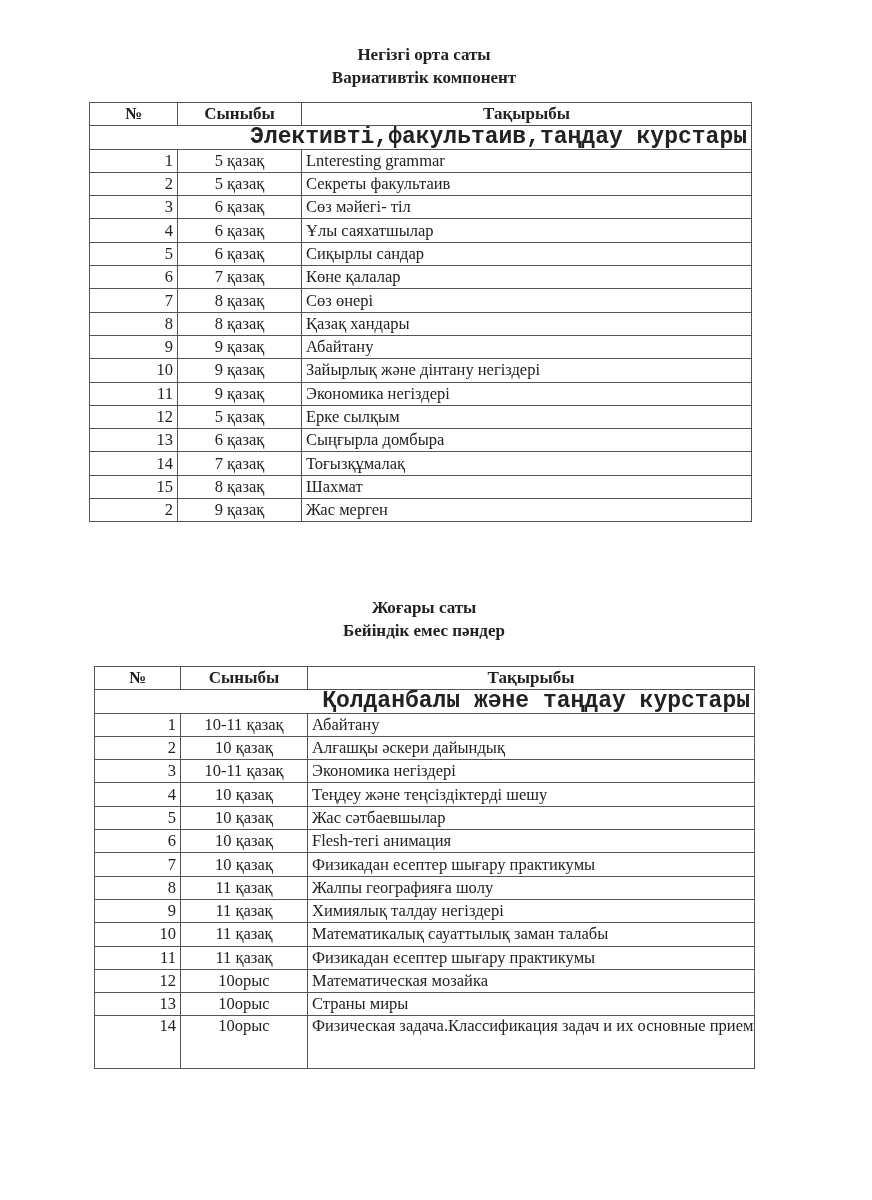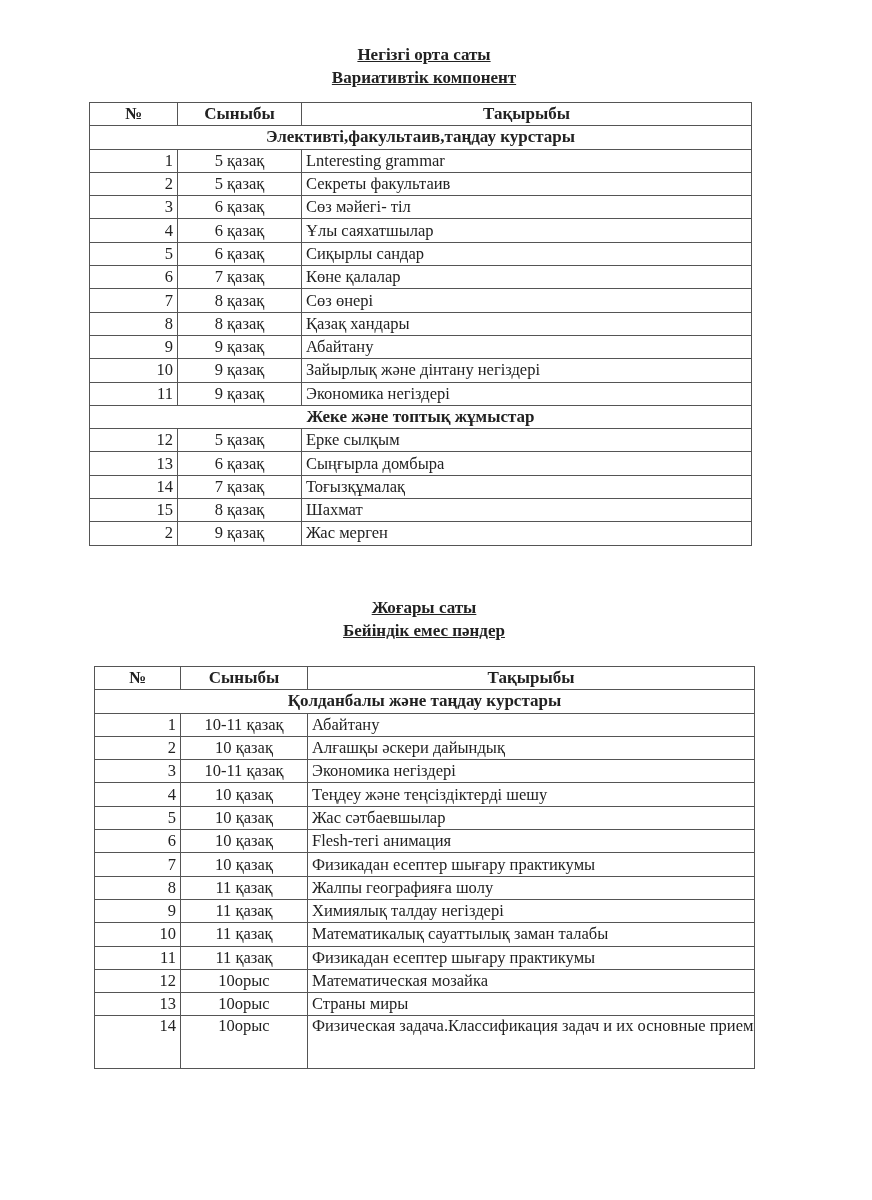--- a/index.html
+++ b/index.html
@@ -3,35 +3,35 @@
 <meta charset="utf-8">
 <style>
   html, body { margin: 0; padding: 0; }
   body {
     width: 872px; height: 1200px; background: #ffffff; position: relative;
     font-family: "Liberation Serif", "DejaVu Serif", serif; color: #1a1a1a;
     overflow: hidden;
   }
   .title {
     position: absolute; left: 0; width: 848px; text-align: center;
-    font-weight: bold; font-size: 17px; line-height: 23px; color: #222; text-decoration: underline;
+    font-weight: bold; font-size: 17px; line-height: 23px; color: #222;
   }
   table.grid {
     position: absolute; border-collapse: collapse; table-layout: fixed;
     font-size: 16.5px; color: #222;
   }
   table.grid td, table.grid th {
     border: 1px solid #555; padding: 0 4px; height: 22.3px; line-height: 20px;
     overflow: hidden; white-space: nowrap;
   }
   table.grid th { font-weight: bold; text-align: center; font-size: 17px; }
   td.num { text-align: right; padding-right: 10px; }
   td.cls { text-align: center; }
   td.topic { text-align: left; }
-  td.section { text-align: center; font-weight: bold; font-size: 17px; }
+  td.section { text-align: right; font-weight: bold; font-size: 23px; font-family: Liberation Mono, monospace; }
   td.multiline { white-space: normal; vertical-align: top; line-height: 22px; padding-top: 1px; }
   td.topline { vertical-align: top; padding-top: 1px; }
 </style>
 </head>
 <body>
 
 <div class="title" style="top:43px;">
   <div>Негізгі орта саты</div>
   <div>Вариативтік компонент</div>
 </div>
@@ -102,23 +102,20 @@
         <td class="num">10</td>
         <td class="cls">9 қазақ</td>
         <td class="topic">Зайырлық және дінтану негіздері</td>
       </tr>
       <tr>
         <td class="num">11</td>
         <td class="cls">9 қазақ</td>
         <td class="topic">Экономика негіздері</td>
       </tr>
       <tr>
-        <td colspan="3" class="section">Жеке және топтық жұмыстар</td>
-      </tr>
-      <tr>
         <td class="num">12</td>
         <td class="cls">5 қазақ</td>
         <td class="topic">Ерке сылқым</td>
       </tr>
       <tr>
         <td class="num">13</td>
         <td class="cls">6 қазақ</td>
         <td class="topic">Сыңғырла домбыра</td>
       </tr>
       <tr>

